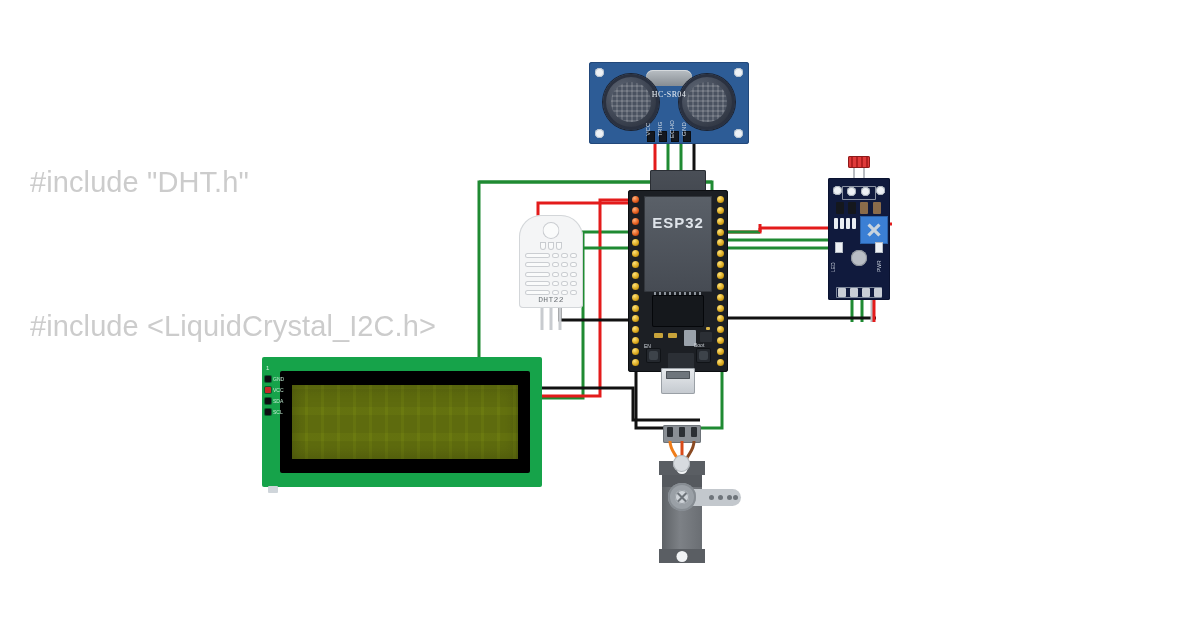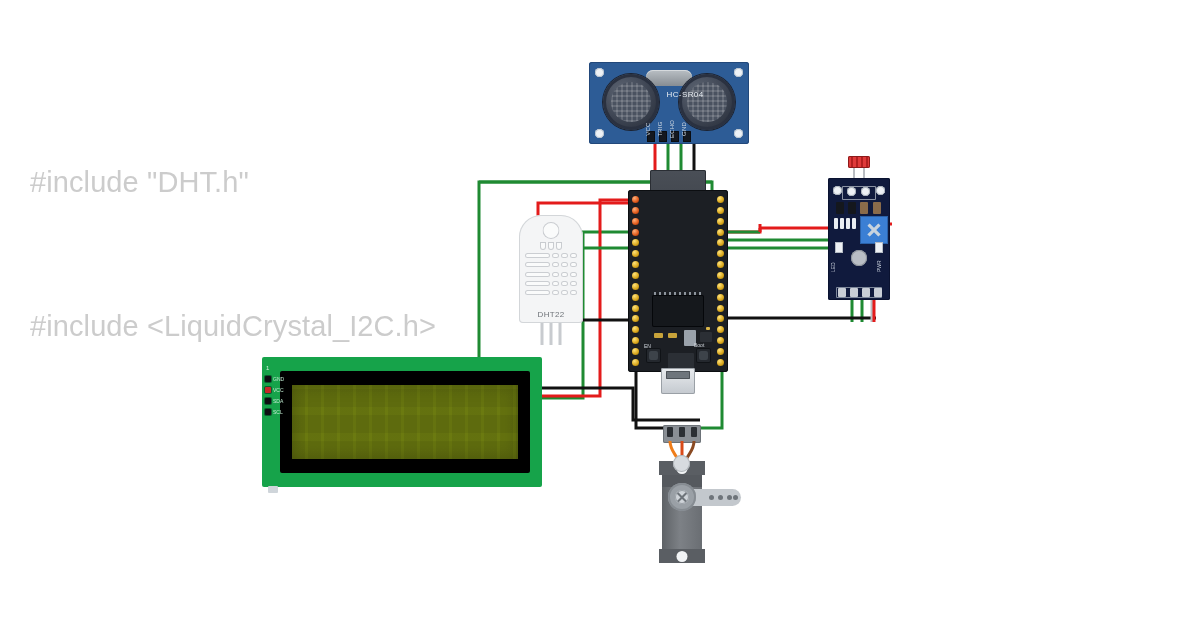--- a/index.html
+++ b/index.html
@@ -61,22 +61,21 @@
   #hcsr04 .can.right{right:14px;}
   #hcsr04 .xtal{
     position:absolute;left:50%;transform:translateX(-50%);top:8px;
     width:46px;height:16px;border-radius:7px;
     background:linear-gradient(180deg,#b9bfc4,#878d93);
     box-shadow:inset 0 1px 0 #d6dadd;
   }
   #hcsr04 .label{
     position:absolute;left:50%;transform:translateX(-50%);top:28px;
     font-size:8px;color:#e8edf2;letter-spacing:.4px;white-space:nowrap;
-    font-family:Liberation Sans, sans-serif;
-    margin-left:16px;
+    font-family:Liberation Serif, serif;
   }
   #hcsr04 .pinstrip{
     position:absolute;left:50%;transform:translateX(-50%);bottom:2px;
     display:flex;gap:4px;
   }
   #hcsr04 .pinstrip .pin{
     width:8px;height:11px;background:#14181f;border-radius:1px 1px 0 0;
     box-shadow:inset 0 0 0 1px #0a0d12;
     position:relative;
   }
@@ -142,21 +141,21 @@
     position:absolute;width:15px;height:15px;background:#24282e;border-radius:2px;
     box-shadow:inset 0 0 0 1px #101317;
   }
   #esp32 .btn .cap{
     position:absolute;left:3px;top:3px;width:9px;height:9px;border-radius:2px;background:#3d434a;
   }
   #esp32 .btnlabel{position:absolute;font-size:5px;color:#cfd4da;}
   #esp32 .led{position:absolute;width:4px;height:3px;border-radius:1px;background:#d9b54a;}
 
   
-  #dht22{left:519px;top:215px;width:64px;height:108px;z-index:7;}
+  #dht22{left:519px;top:215px;width:64px;height:93px;z-index:7;font-family:Liberation Mono, monospace;}
   #dht22 .body{
     position:absolute;inset:0;background:#f4f5f6;
     border-radius:22px 22px 4px 4px;
     box-shadow:inset 0 0 0 1px #d3d6d9;
   }
   #dht22 .circ{
     position:absolute;left:50%;transform:translateX(-50%);top:7px;
     width:17px;height:17px;border-radius:50%;
     background:#fafbfb;box-shadow:inset 0 0 0 1px #c9ccd0;
   }
@@ -402,20 +401,23 @@
         </div>
       <div class="pin">
           <span class="pname">GND</span>
         </div>
     </div>
   </div>
 
   <div class="part" id="esp32">
     <div class="shield"></div>
     <div class="pcb"></div>
+    <div class="shield2">
+      <div class="esplabel">ESP32</div>
+    </div>
     <div class="hdr l">
       <i class="hp red"></i>
         <i class="hp red"></i>
         <i class="hp red"></i>
         <i class="hp red"></i>
       <i class="hp"></i>
         <i class="hp"></i>
         <i class="hp"></i>
         <i class="hp"></i>
       <i class="hp"></i>

